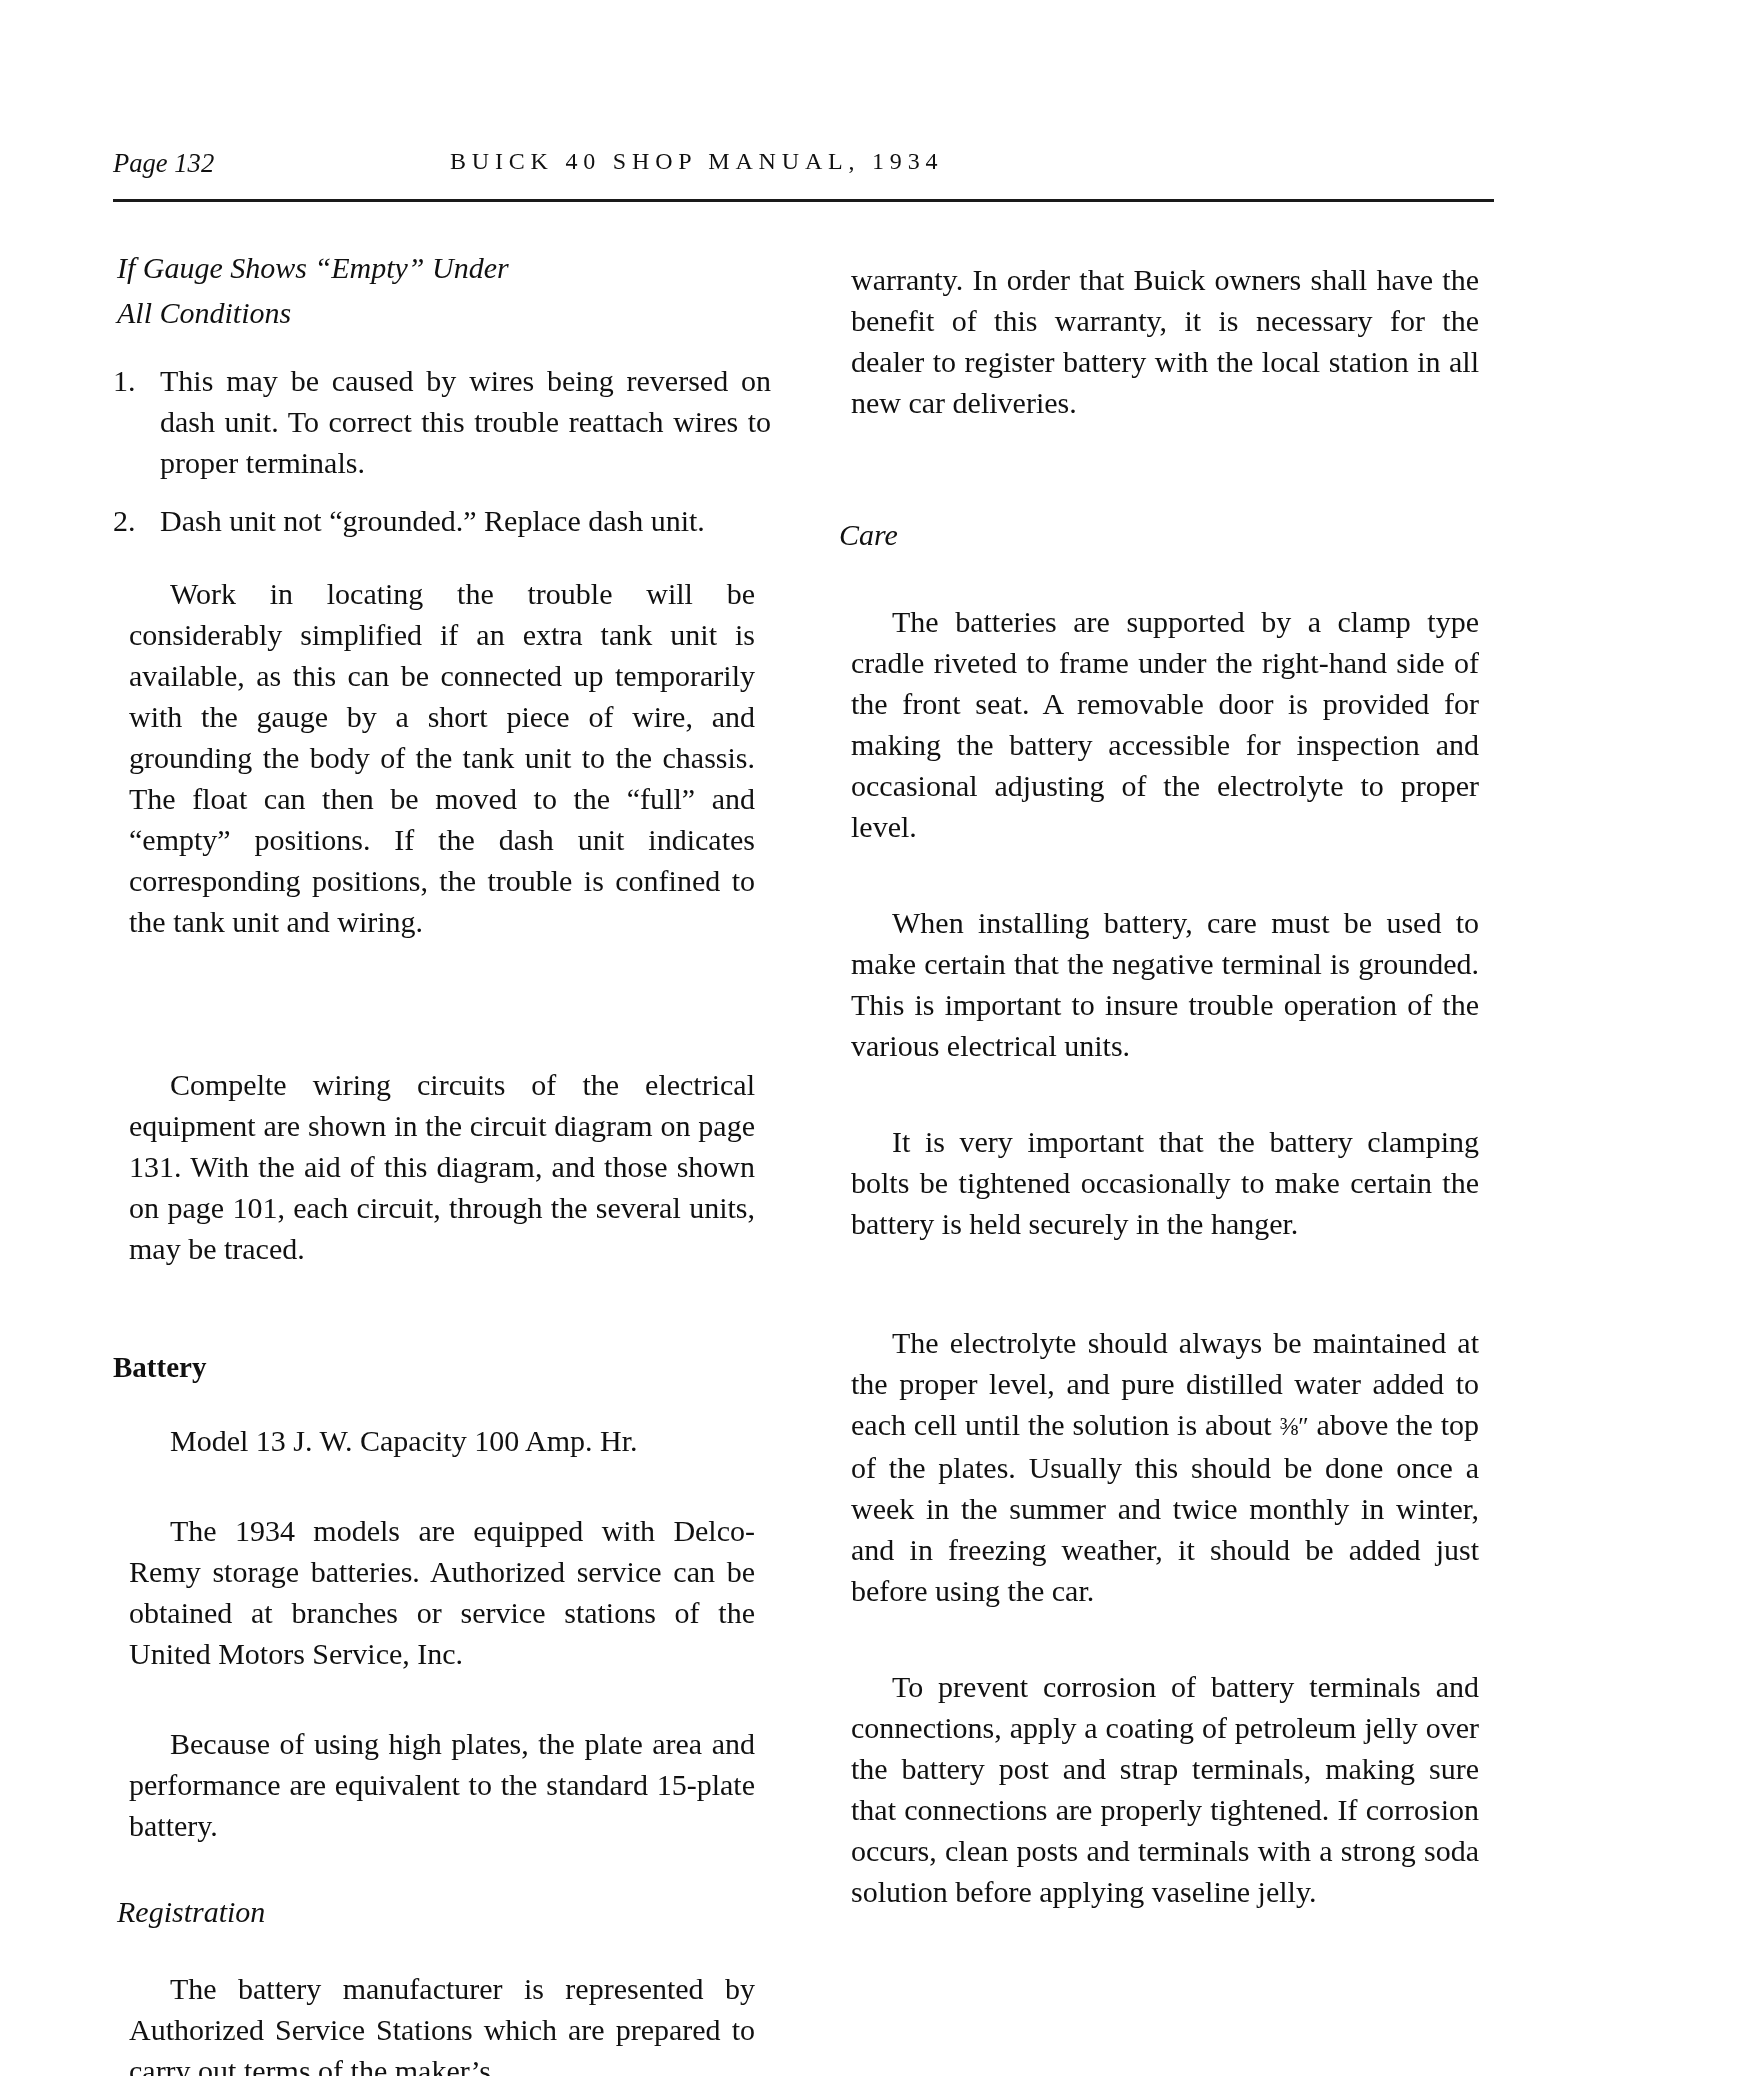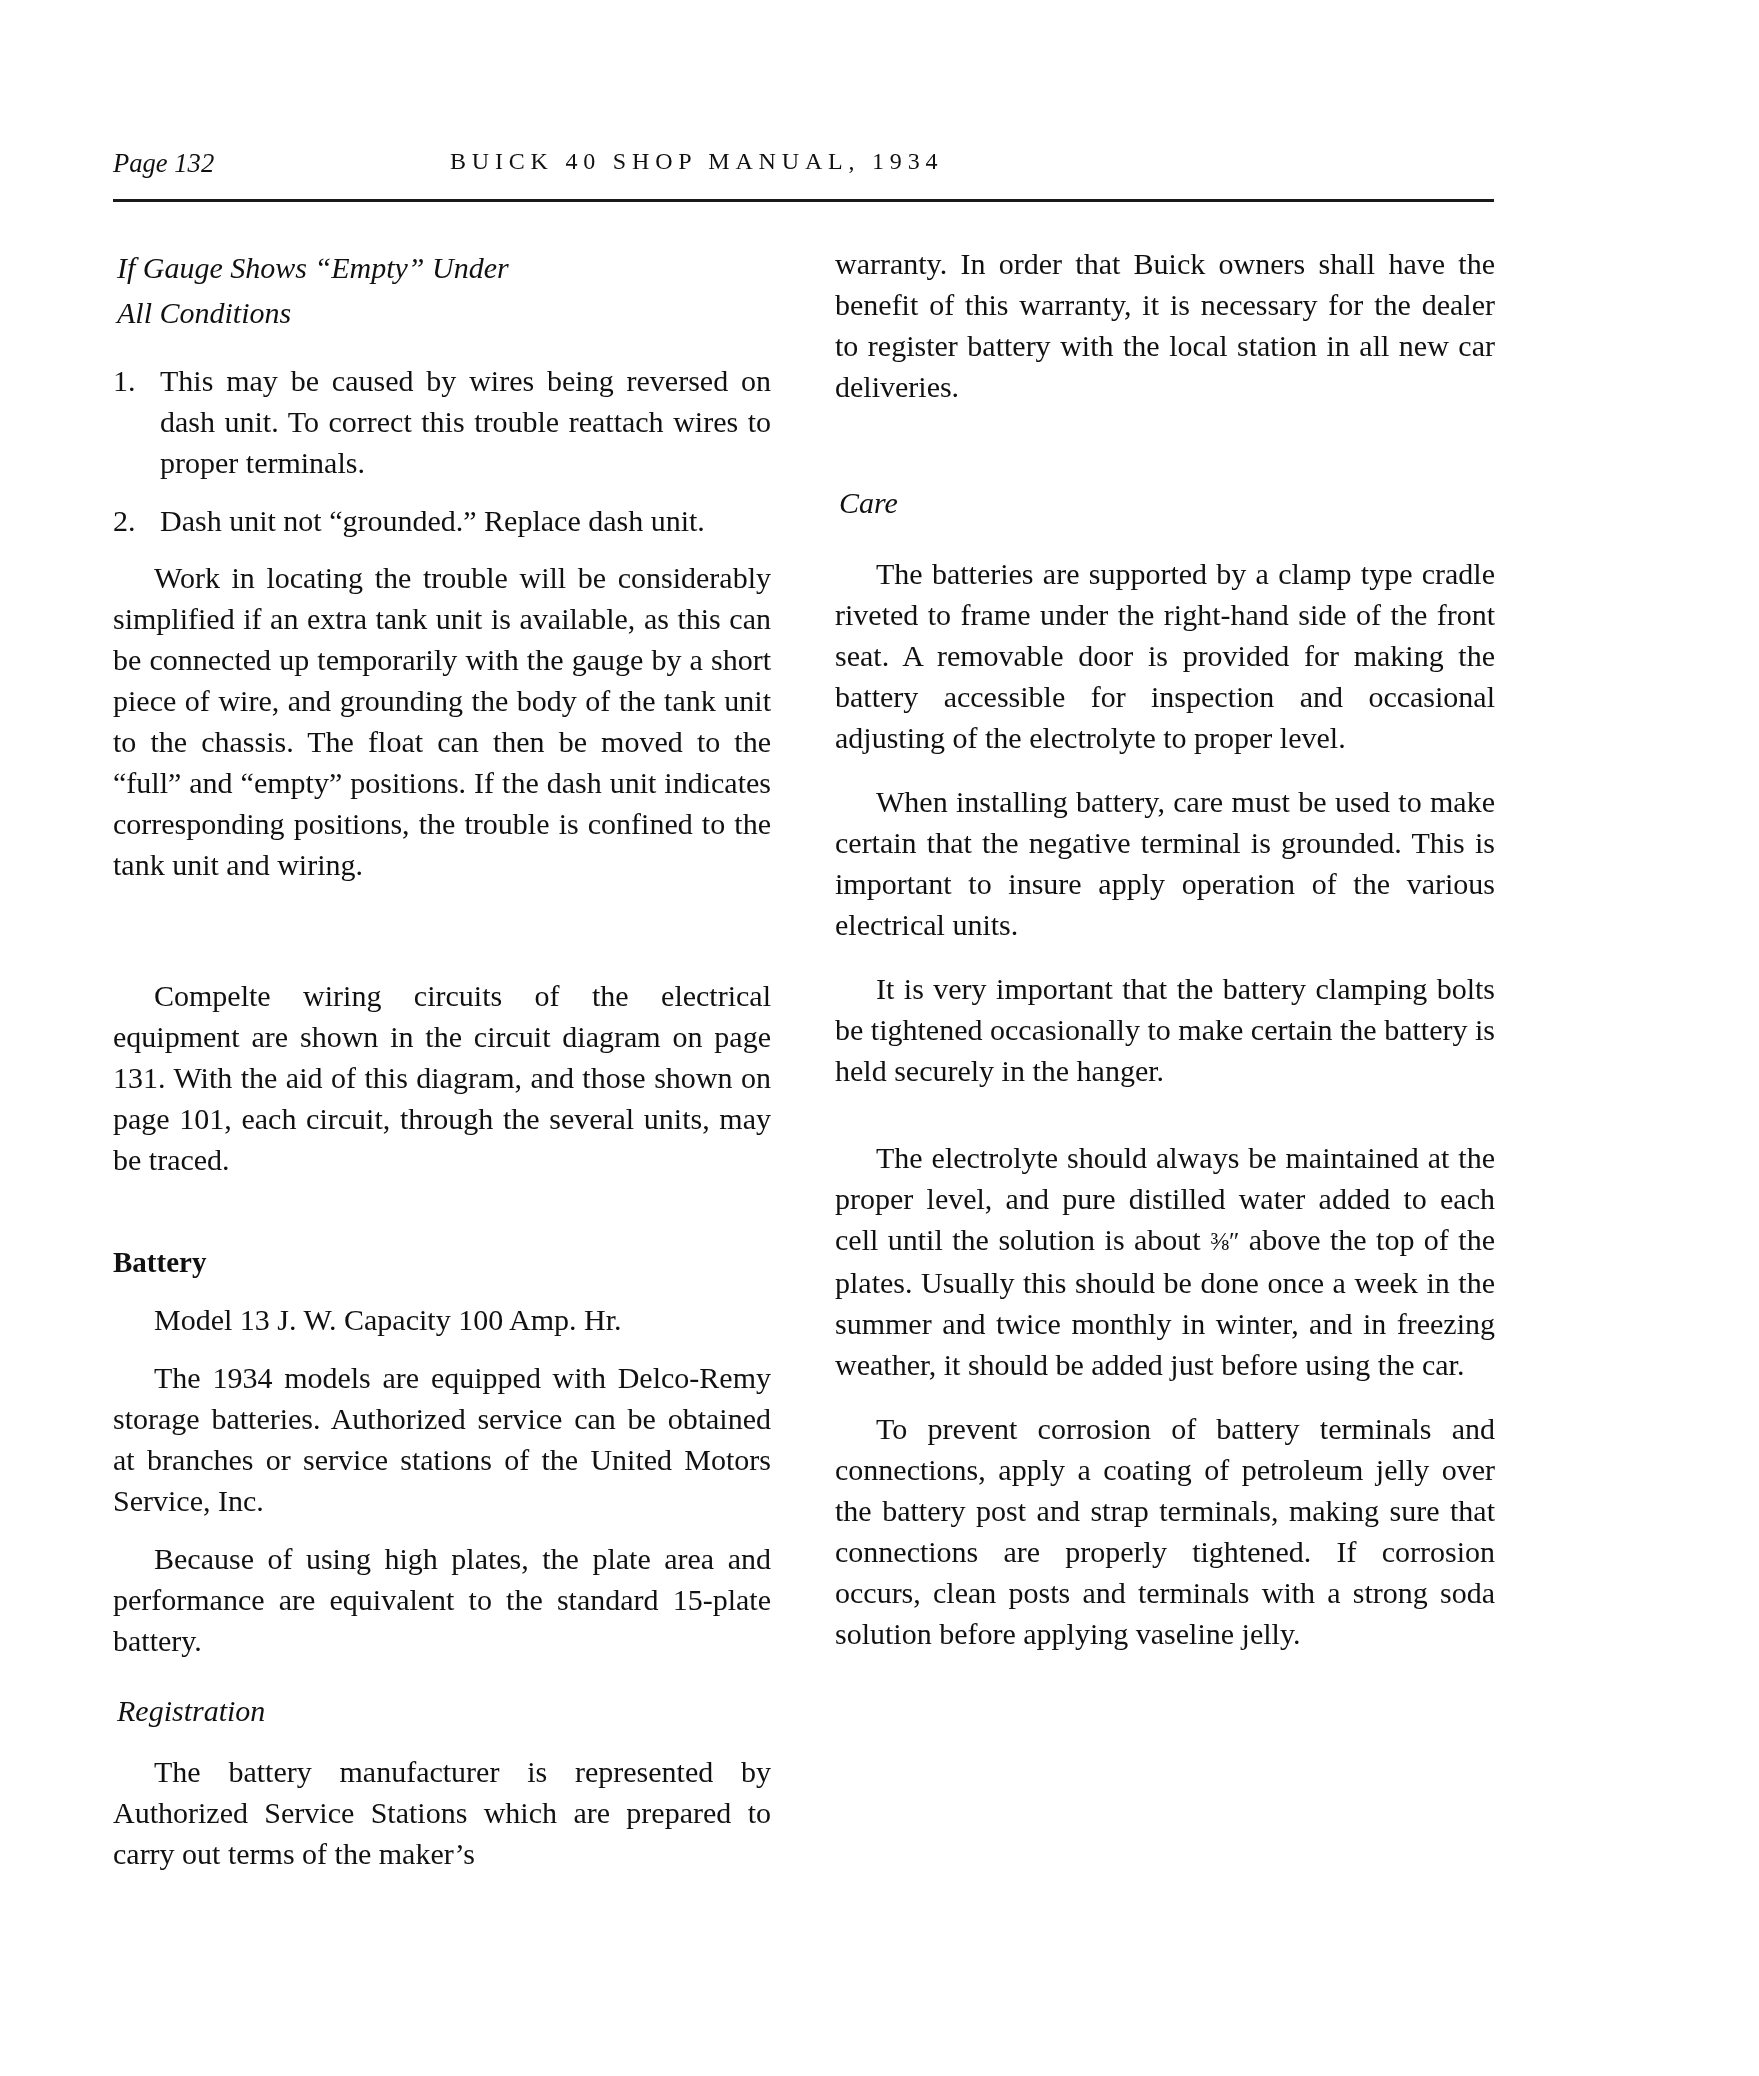--- a/index.html
+++ b/index.html
@@ -7,21 +7,21 @@
     width:1760px; height:2183px; background:#ffffff; position:relative; overflow:hidden;
     font-family:"Liberation Serif","DejaVu Serif",serif; color:#111;
   }
   .header { position:absolute; left:113px; top:140px; width:1381px; height:54px; }
   .page-no { position:absolute; left:0; top:8.3px; font-style:italic; font-size:26.6px; }
   .running-title { position:absolute; left:337px; top:7.5px; font-size:24px; letter-spacing:5.8px; }
   .rule { position:absolute; left:113px; top:199px; width:1381px; height:2.9px; background:#1a1a1a; }
   .col { position:absolute; top:243px; font-size:30px; line-height:41px; }
   .col.left { left:113px; width:658px; }
   .col.right { left:835px; width:660px; }
-  .p { margin:0; text-align:justify; text-indent:41px; hyphens:manual; }
+  .p { margin:16px; text-align:justify; text-indent:41px; hyphens:manual; }
   .gap-s { height:23px; }
   .gap-m { height:62px; }
   .gap-l { height:73px; }
   .h-italic { font-style:italic; margin:4px; }
   .h-bold { font-weight:bold; margin:0; font-size:29px; }
   .list-item { display:flex; margin:0; }
   .list-item .num { width:47px; flex:none; }
   .list-item .txt { flex:1; text-align:justify; }
   .frac { font-size:25px; }
 </style>
@@ -66,21 +66,21 @@
   <p class="p">The battery manufacturer is represented by Authorized Service Stations which are prepared to carry out terms of the maker’s</p>
 </div>
 
 <div class="col right">
   <p class="p" style="text-indent:0">warranty. In order that Buick owners shall have the benefit of this warranty, it is necessary for the dealer to register battery with the local station in all new car deliveries.</p>
   <div class="gap-m" style="height:71px"></div>
   <p class="h-italic">Care</p>
   <div class="gap-s" style="height:26px"></div>
   <p class="p">The batteries are supported by a clamp type cradle riveted to frame under the right-hand side of the front seat. A removable door is provided for making the battery accessible for inspection and occasional adjusting of the electrolyte to proper level.</p>
   <div class="gap-s"></div>
-  <p class="p">When installing battery, care must be used to make certain that the negative terminal is grounded. This is important to insure apply operation of the various electrical units.</p>
+  <p class="p">When installing battery, care must be used to make certain that the negative terminal is grounded. This is important to insure trouble operation of the various electrical units.</p>
   <div class="gap-s"></div>
   <p class="p">It is very important that the battery clamping bolts be tightened occasionally to make certain the battery is held securely in the hanger.</p>
   <div class="gap-s"></div>
   <div class="gap-s"></div>
   <p class="p"><span>The electrolyte should always be maintained at the proper level, and pure distilled water added to each cell until the solution is about </span><span class="frac">⅜″</span><span> above the top of the plates. Usually this should be done once a week in the summer and twice monthly in winter, and in freezing weather, it should be added just before using the car.</span></p>
   <div class="gap-s"></div>
   <p class="p">To prevent corrosion of battery terminals and connections, apply a coating of petroleum jelly over the battery post and strap terminals, making sure that connections are properly tightened. If corrosion occurs, clean posts and terminals with a strong soda solution before applying vaseline jelly.</p>
 </div>
 
 

